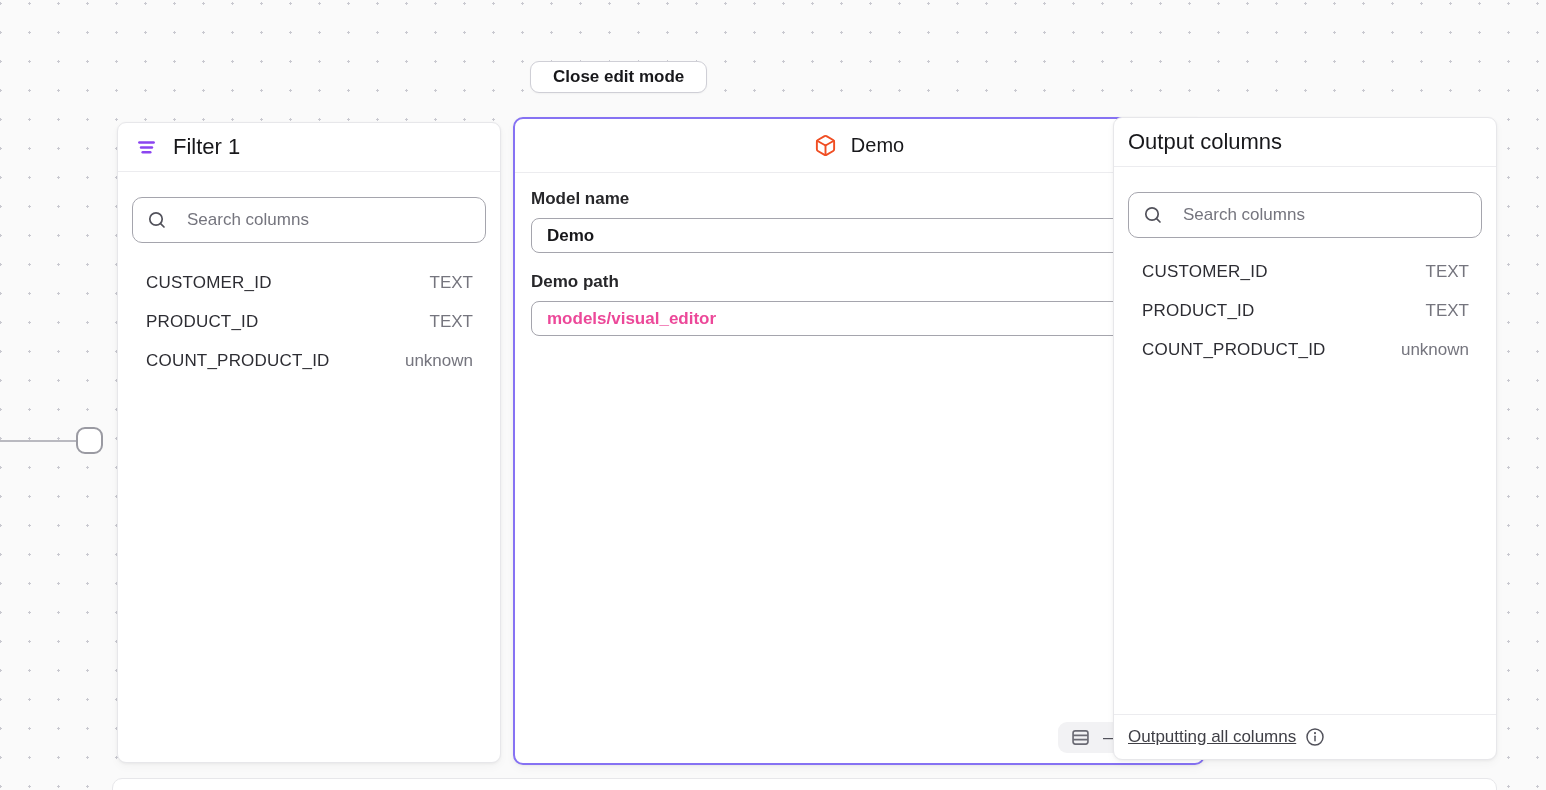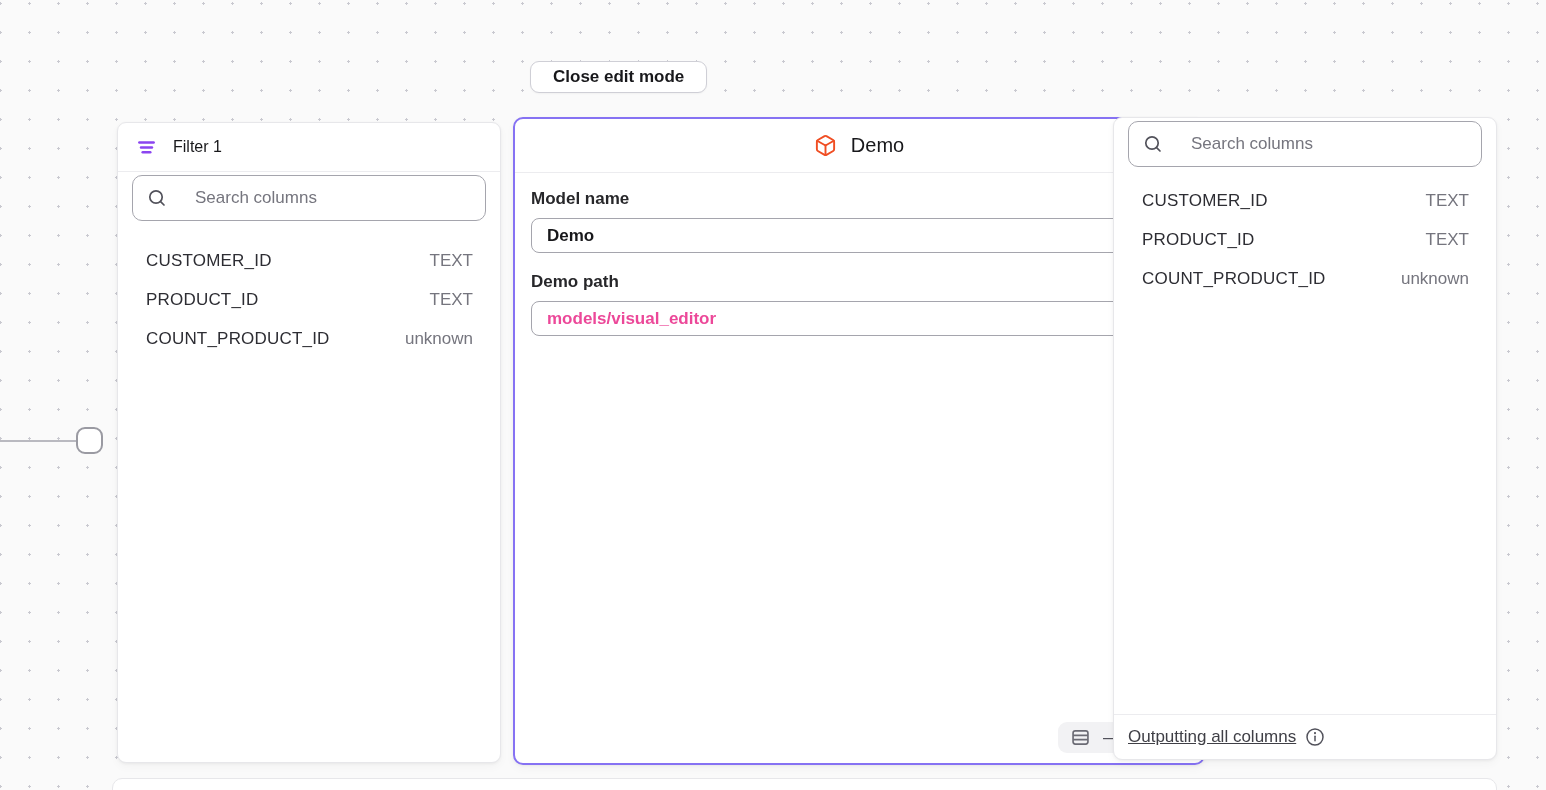--- a/index.html
+++ b/index.html
@@ -63,31 +63,31 @@
     flex-direction: column;
     overflow: hidden;
   }
   .panel-header {
     flex: 0 0 49px;
     display: flex;
     align-items: center;
     gap: 16px;
     padding: 0 18px;
     border-bottom: 1px solid #ececef;
-    font-size: 16px;
+    font-size: 22px;
     color: #18181b;
   }
   .search-box {
-    margin: 3px 14px 0 14px;
+    margin: 25px 14px 0 14px;
     height: 46px;
     border: 1px solid #a5a5ad;
     border-radius: 10px;
     display: flex;
     align-items: center;
-    gap: 28px;
+    gap: 20px;
     padding: 16px 14px;
     background: #ffffff;
   }
   .search-box input {
     border: none; outline: none;
     font-family: inherit;
     font-size: 17px;
     color: #27272a;
     flex: 1;
     background: transparent;
@@ -331,20 +331,23 @@
               <path d="M9.6 3.5v17"></path>
               <path d="M14.4 3.5v17"></path>
           </svg>
         </span>
         <span class="stat-value">3</span>
       </span>
     </div>
   </div>
 
   <div class="panel output-panel">
+    <div class="panel-header">
+      <span>Output columns</span>
+    </div>
     <div class="output-body">
       <div class="search-box">
         <span>
           <svg width="20" height="20" viewBox="0 0 20 20" fill="none" stroke="#52525b" stroke-width="1.7" stroke-linecap="round">
             <circle cx="9" cy="9" r="6.2"></circle>
               <path d="M13.6 13.6 17 17"></path>
           </svg>
         </span>
         <input type="text" placeholder="Search columns" style="">
       </div>

